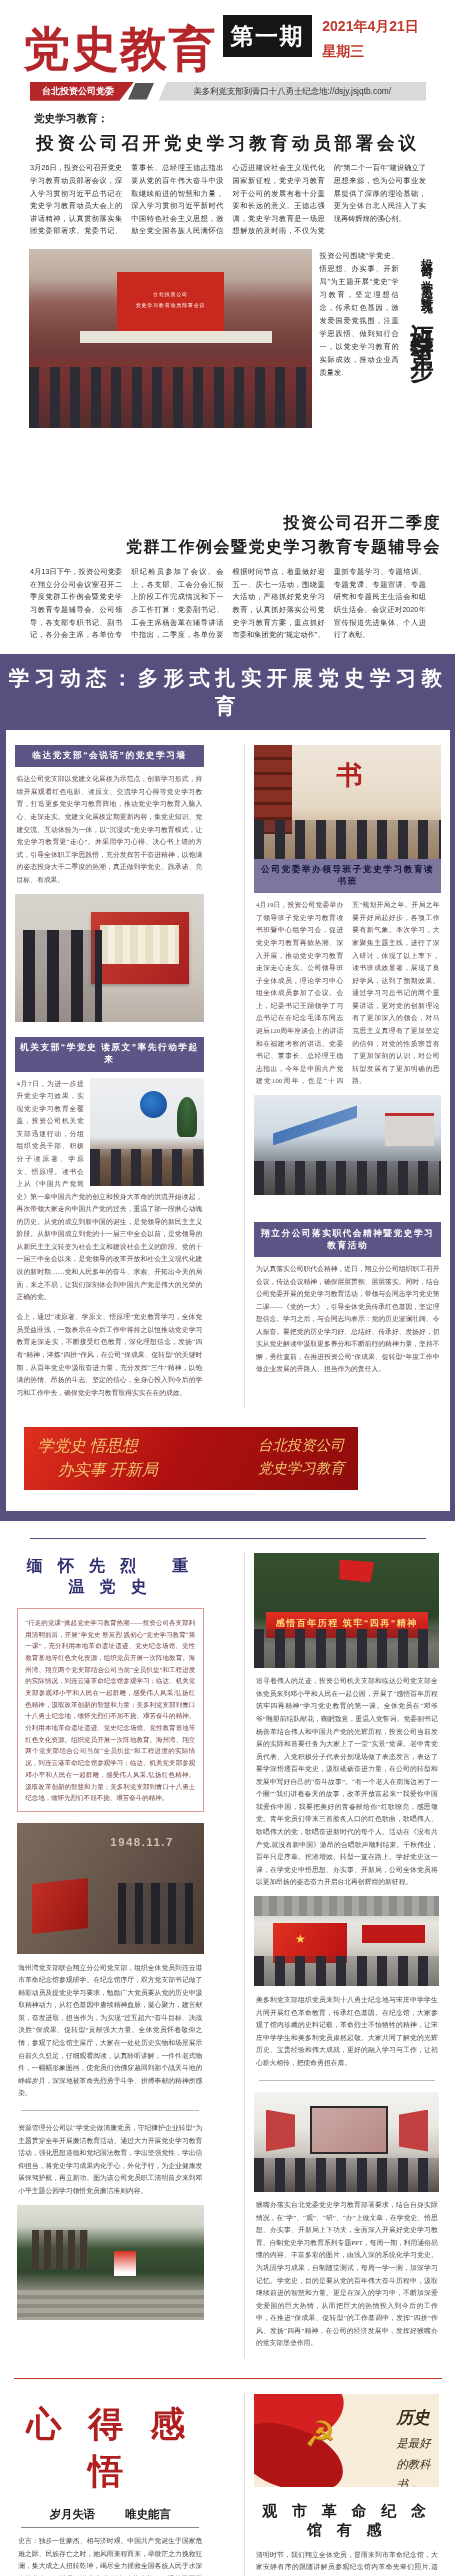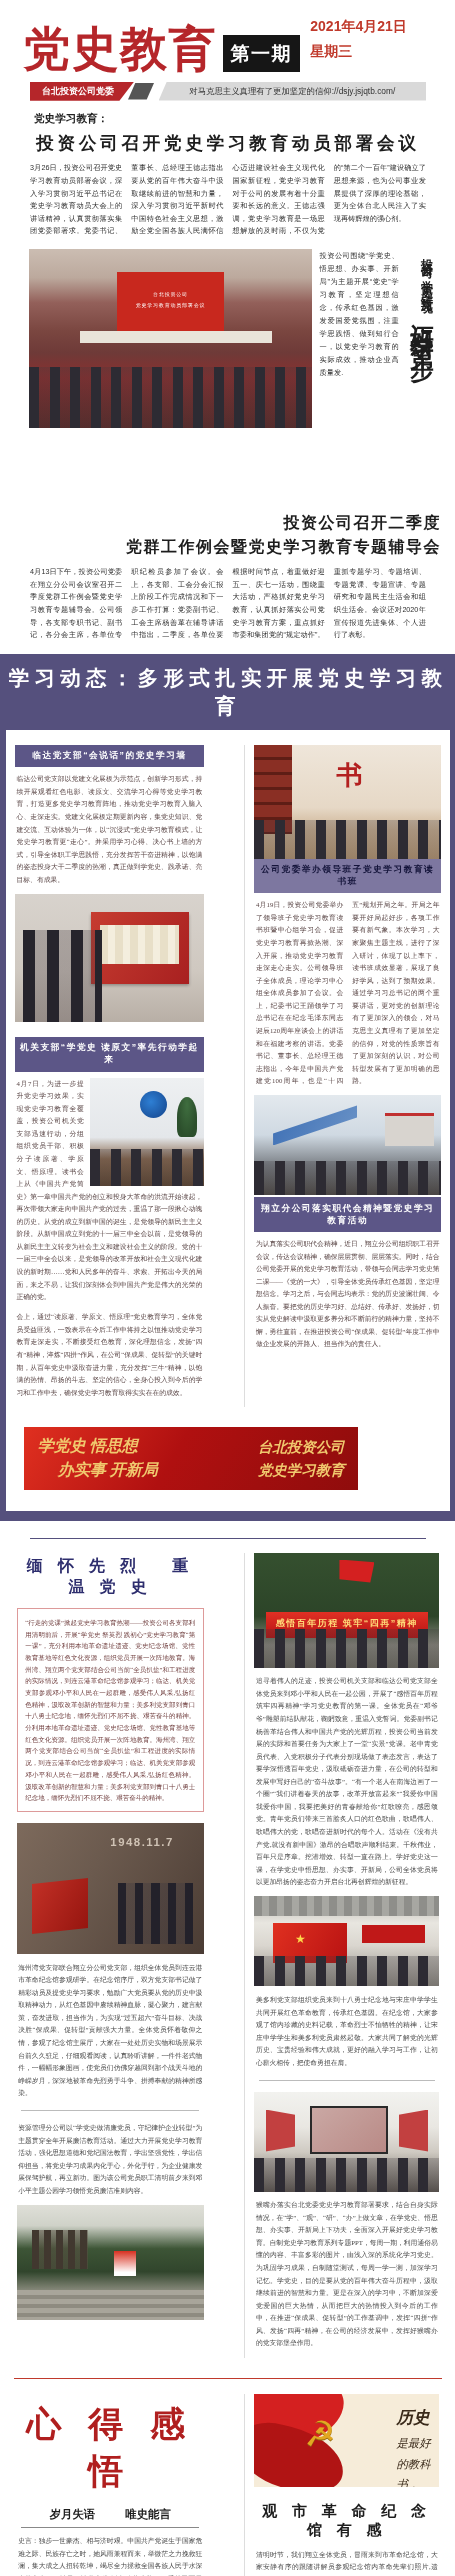--- a/index.html
+++ b/index.html
@@ -2,21 +2,21 @@
 <html style="font-size:12px"><head>
 <meta charset="utf-8">
 <style>
   html,body{margin:0;padding:0;background:#fff;}
   body{width:456px;font-family:"Liberation Sans","DejaVu Sans",sans-serif;color:#333;}
   .page{width:456px;min-height:2576px;background:#fff;overflow:hidden;}
   .serif{font-family:"Liberation Serif","DejaVu Serif",serif;}
   
   .masthead{display:flex;align-items:flex-end;padding:13.7px 13.7px 3px 23px;}
   .mast-title{font-size:47px;font-weight:900;color:#b5262a;letter-spacing:1.5px;line-height:1;}
-  .issue-box{background:#161616;color:#fff;font-size:19px;font-weight:bold;padding:6px 7.6px 4.6px;margin:0 0 0 6px;letter-spacing:1.5px;}
+  .issue-box{background:#161616;color:#fff;font-size:23px;font-weight:bold;padding:6px 7.6px 4.6px;margin:0 0 15px 6px;letter-spacing:1.5px;}
   .date-block{color:#c0392b;font-size:14px;font-weight:bold;text-align:left;margin:0 0 7.6px 10.6px;line-height:1.8;flex:1;}
   .strap{display:flex;align-items:center;height:18px;margin:7.6px 0 0 30px;}
   .strap-red{background:#b5262a;color:#fff;font-size:9px;font-weight:bold;padding:3px 20px 3px 12px;clip-path:polygon(0 0,100% 0,86% 100%,0 100%);}
   .strap-dark{background:#555;width:26px;height:16.7px;margin-left:-6px;clip-path:polygon(28% 0,100% 0,72% 100%,0 100%);}
   .strap-gray{background:#d9d9d9;color:#333;font-size:8.4px;flex:1;margin-left:4.6px;margin-right:30px;padding:3.8px 0;text-align:center;clip-path:polygon(3% 0,100% 0,100% 100%,0 100%);}
   
   .kicker{font-size:10.6px;font-weight:bold;color:#222;margin:12px 0 3px 34px;}
   .headline{font-size:17.5px;font-weight:900;color:#1d1d1d;text-align:center;letter-spacing:3.8px;margin:4.6px 15px 7.6px;}
   .cols4{column-count:4;column-gap:9px;font-size:7.2px;line-height:1.75;text-align:justify;margin:6px 30px 10.6px;color:#2e2e2e;}
   .photo-row{display:flex;margin:7.6px 0 4.6px 29px;}
@@ -30,21 +30,21 @@
   .purple-banner{background:#55507d;color:#fff;font-size:20.5px;font-weight:900;letter-spacing:5.3px;text-align:center;padding:10px 0;margin-top:12px;}
   .dyn-wrap{border-left:6px solid #55507d;border-right:6px solid #55507d;border-bottom:10.6px solid #55507d;padding:15px 9px 13.7px;}
   .two-col{display:flex;gap:33px;}
   .col-l{width:50%;padding-right:7.6px;box-sizing:border-box;}
   .col-r{width:50%;padding-left:9px;border-left:0.8px solid #ddd;box-sizing:border-box;}
   .mini-head{background:#5c5687;color:#fff;font-size:8.7px;font-weight:bold;letter-spacing:1.5px;text-align:center;padding:5.3px 3px;margin-bottom:6px;}
   .mini-head.light{background:#7d77a0;color:#14143a;font-family:"Liberation Serif","DejaVu Serif",serif;}
   .dyn-body{font-size:6.8px;line-height:1.85;text-align:justify;color:#5a4646;margin:3px 1.5px 7.6px;}
   .dyn-2col{column-count:2;column-gap:9px;}
   .wrapfig .fig-r{float:right;width:114px;height:108px;margin:0 0 4.6px 6px;}
-  .gold-banner{background:linear-gradient(120deg,#e03020 0%,#b01010 45%,#8f0c0c 100%);color:#f0c86e;font-family:"Liberation Serif","DejaVu Serif",serif;font-weight:bold;display:flex;align-items:flex-end;justify-content:space-between;width:72%;margin:20px 0 7.6px 9px;padding:7.6px 13.7px;}
+  .gold-banner{background:linear-gradient(120deg,#e03020 0%,#b01010 45%,#8f0c0c 100%);color:#f0c86e;font-family:"Liberation Serif","DejaVu Serif",serif;font-weight:normal;display:flex;align-items:flex-start;justify-content:space-between;width:72%;margin:20px 0 7.6px 9px;padding:7.6px 13.7px;}
   .gb-left{font-size:16px;font-style:italic;line-height:1.5;}
   .gb-left .ind{padding-left:20px;}
   .gb-right{font-size:14.4px;font-style:italic;line-height:1.6;text-align:right;}
   
   .mem-rule{border:none;border-top:1.5px solid #55507d;margin:16.7px 30px 13.7px;}
   .mem{padding:0 16.7px;}
   .mem-title{font-size:16px;font-weight:900;color:#2e2e6e;letter-spacing:5.3px;text-align:center;margin:3px 0 10.6px;}
   .red-box{border:0.8px solid #dd9a9a;padding:7.6px 7.6px;font-size:6.5px;line-height:1.8;text-align:justify;color:#6e3c3c;}
   .mem p.t{font-size:6.8px;line-height:1.85;text-align:justify;color:#4a4a4a;margin:7.6px 1.5px;}
   .thin-hr{border:none;border-top:0.8px solid #bbb;margin:10.6px 4.6px;}
@@ -113,21 +113,21 @@
     <div class="issue-box">第一期</div>
     <div class="date-block">
       <div>2021年4月21日</div>
       <div>星期三</div>
     </div>
   </header>
 
   <div class="strap">
     <div class="strap-red">台北投资公司党委</div>
     <div class="strap-dark"></div>
-    <div class="strap-gray">对马克思主义真理有了更加坚定的信仰://dsjy.jsjqtb.com/</div>
+    <div class="strap-gray">美多利党支部到青口十八勇士纪念地://dsjy.jsjqtb.com/</div>
   </div>
 
   <div class="kicker">党史学习教育：</div>
   <h1 class="headline">投资公司召开党史学习教育动员部署会议</h1>
   <div class="cols4">3月26日，投资公司召开党史学习教育动员部署会议，深入学习贯彻习近平总书记在党史学习教育动员大会上的讲话精神，认真贯彻落实集团党委部署求。党委书记、董事长、总经理王德志指出要从党的百年伟大奋斗中汲取继续前进的智慧和力量，深入学习贯彻习近平新时代中国特色社会主义思想，激励全党全国各族人民满怀信心迈进建设社会主义现代化国家新征程，党史学习教育对于公司的发展有着十分重要和长远的意义。王德志强调，党史学习教育是一场思想解放的及时雨，不仅为党的“第二个一百年”建设确立了思想来源，也为公司事业发展提供了深厚的理论基础，更为全体台北人民注入了实现再铸辉煌的强心剂。</div>
 
   <div class="photo-row">
     <div class="photo ph-meeting">
       <div class="screen">
         <div>台北投资公司</div>
@@ -180,21 +180,21 @@
           <div class="shu">书</div>
           <div class="figs"></div>
         </div>
         <div class="mini-head light">公司党委举办领导班子党史学习教育读书班</div>
         <div class="dyn-body dyn-2col serif">4月19日，投资公司党委举办了领导班子党史学习教育读书班暨中心组学习会，促进党史学习教育再掀热潮、深入开展，推动党史学习教育走深走心走实。公司领导班子全体成员，理论学习中心组全体成员参加了会议。会上，纪委书记王踊领学了习总书记在在纪念毛泽东同志诞辰120周年座谈会上的讲话和在福建考察的讲话。党委书记、董事长、总经理王德志指出，今年是中国共产党建党100周年，也是“十四五”规划开局之年。开局之年要开好局起好步，各项工作要有新气象。本次学习，大家聚焦主题主线，进行了深入研讨，体现了以上率下，读书班成效显著，展现了良好学风，达到了预期效果。通过学习习总书记的两个重要讲话，更对党的创新理论有了更加深入的领会，对马克思主义真理有了更加坚定的信仰，对党的性质宗旨有了更加深刻的认识，对公司转型发展有了更加明确的思路。</div>
         <div class="photo ph-blueroom">
           <div class="beam"></div>
           <div class="redb"></div>
           <div class="figs"></div>
         </div>
-        <div class="mini-head" style="margin-top:2px">翔立分公司落实职代会精神暨党史学习教育活动</div>
+        <div class="mini-head" style="margin-top:27px">翔立分公司落实职代会精神暨党史学习教育活动</div>
         <p class="dyn-body serif">为认真落实公司职代会精神，近日，翔立分公司组织职工召开会议，传达会议精神，确保层层贯彻、层层落实。同时，结合公司党委开展的党史学习教育活动，带领与会同志学习党史第二课——《党的一大》，引导全体党员传承红色基因，坚定理想信念。学习之后，与会同志均表示：党的历史波澜壮阔、令人振奋。要把党的历史学习好、总结好、传承好、发扬好，切实从党史解读中汲取更多养分和不断前行的精神力量，坚持不懈，勇往直前，在推进投资公司“保成果、促转型”年度工作中做企业发展的开路人、担当作为的责任人。</p>
       </div>
     </div>
 
     <div class="gold-banner">
       <div class="gb-left">
         <div>学党史 悟思想</div>
         <div class="ind">办实事 开新局</div>
       </div>
       <div class="gb-right">

